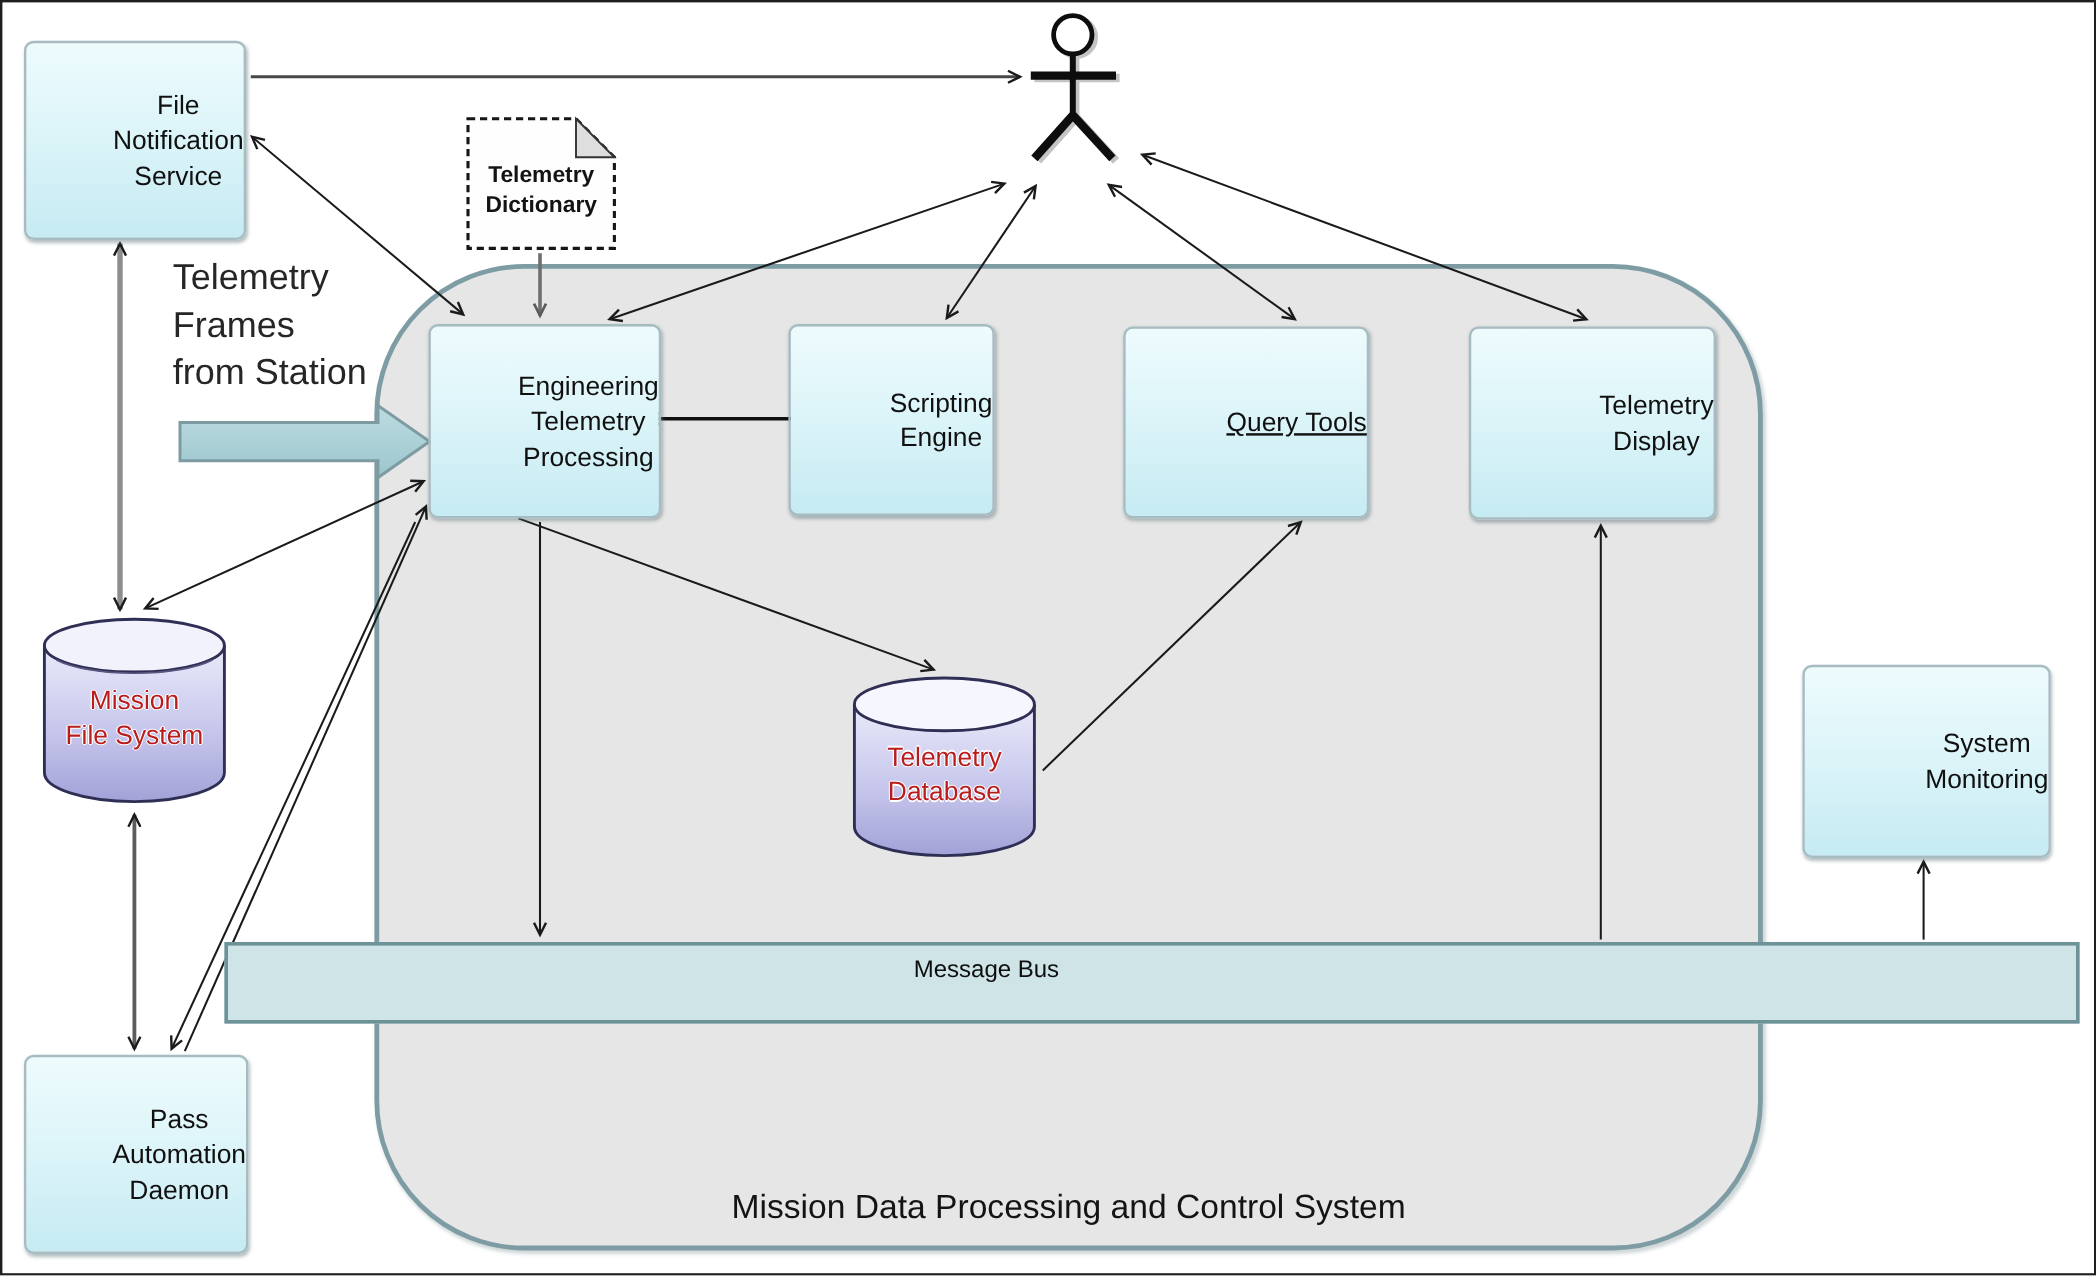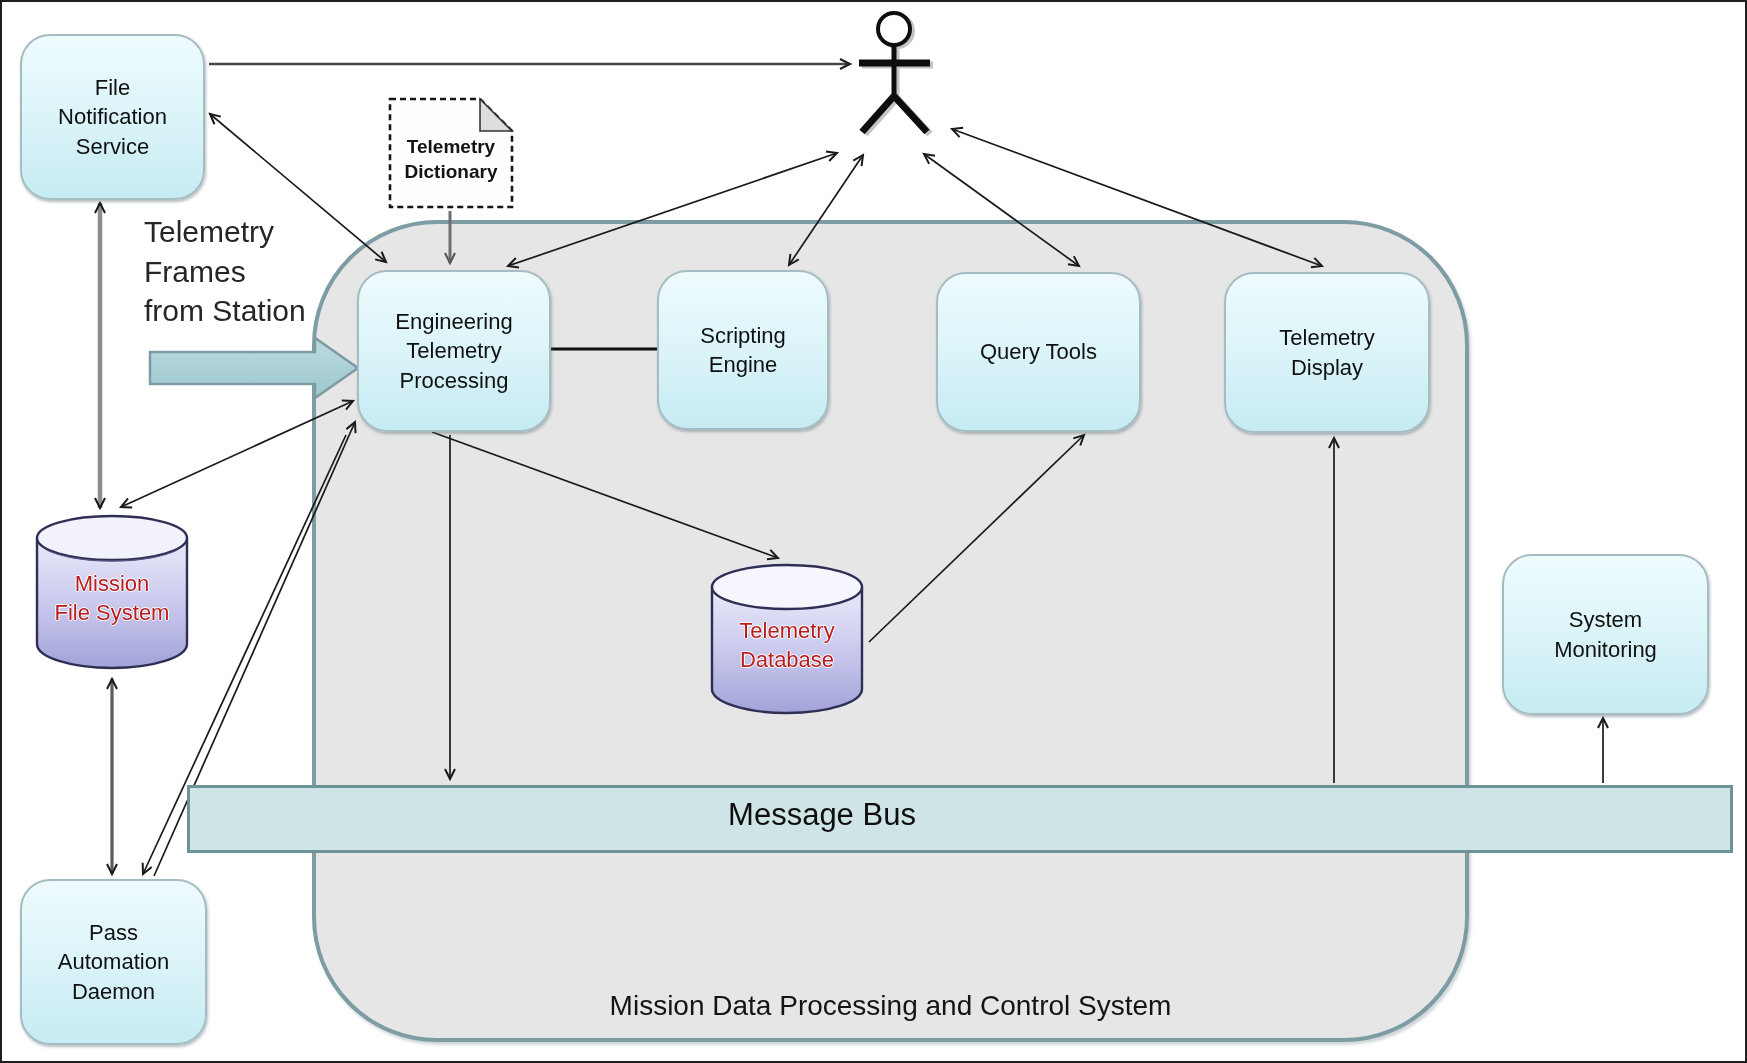--- a/index.html
+++ b/index.html
@@ -28,35 +28,35 @@
   .e-gray3{stroke:#6e6e6e;stroke-width:3;}
   .e-gray3d{stroke:#5c5c5c;stroke-width:3.2;}
   .e-gray4{stroke:#8d8d8d;stroke-width:4.5;}
   
   #bus{
     position:absolute;left:185px;top:783px;width:1546px;height:68px;
     background:#cee4e6;border:3px solid #6d9298;box-sizing:border-box;z-index:3;
   }
   #bus-label{
     position:absolute;left:640px;top:795px;width:360px;text-align:center;
-    font-size:31px;color:#0e0e0e;z-index:3;
+    font-size:20px;color:#0e0e0e;z-index:3;
   }
   
   .node{
-    position:absolute;display:flex;align-items:center;justify-content:center;
+    position:absolute;display:flex;align-items:center;justify-content:flex-end;
     text-align:center;font-size:22px;line-height:1.32;color:#101010;
     white-space:pre-line;z-index:4;
     background:linear-gradient(180deg,#eefbfd 0%,#ddf5f9 45%,#c6ebf3 100%);
-    border:2px solid #a6bcc3;border-radius:30px;box-sizing:border-box;
+    border:2px solid #a6bcc3;border-radius:8px;box-sizing:border-box;
     box-shadow:1px 2px 3px rgba(90,110,115,.45);
   }
   #n-fns{left:18px;  top:32px;  width:185px;height:166px;}
   #n-etp{left:355px; top:268px; width:194px;height:162px;}
   #n-se {left:655px; top:268px; width:172px;height:160px;}
-  #n-qt {left:934px; top:270px; width:205px;height:160px;}
+  #n-qt {left:934px; top:270px; width:205px;height:160px;text-decoration:underline;}
   #n-td {left:1222px;top:270px; width:206px;height:161px;}
   #n-pad{left:18px;  top:877px; width:187px;height:166px;}
   #n-sm {left:1500px;top:552px; width:207px;height:161px;}
   
   .cyl{position:absolute;z-index:4;}
   #n-mfs{left:31px; top:510px;width:158px;height:162px;}
   #n-tdb{left:706px;top:559px;width:158px;height:158px;}
   .cyl svg{position:absolute;left:0;top:0;width:100%;height:100%;}
   .cyl .nlabel{
     position:absolute;left:0;right:0;top:0;bottom:0;

